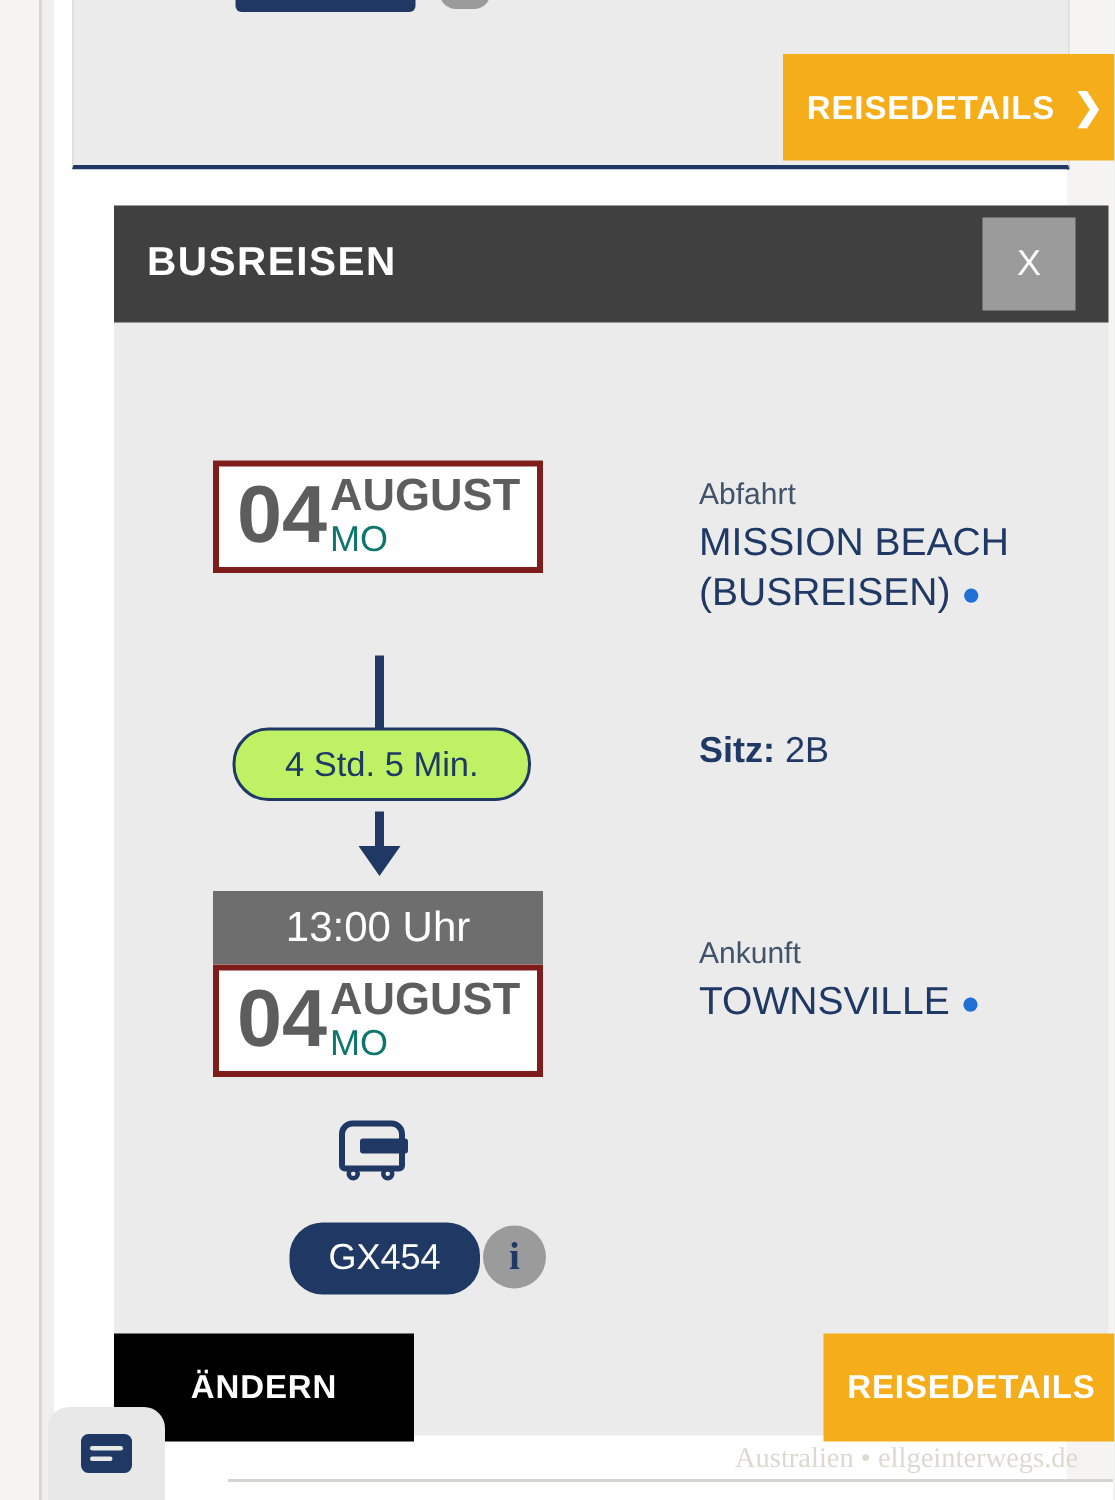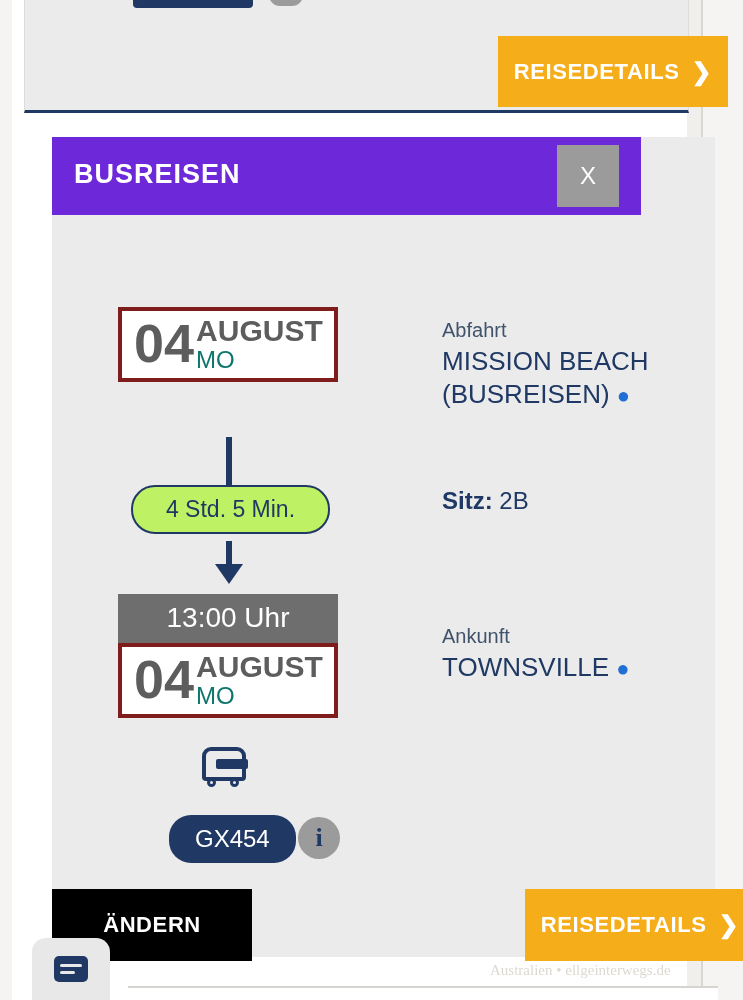--- a/index.html
+++ b/index.html
@@ -25,21 +25,21 @@
   }
   .frame-right {
     position: absolute;
     right: 0; top: 0;
     width: 40px; height: 1000px;
     background: #f5f4f2;
     border-left: 2px solid #d8d7d4;
   }
   .screen {
     position: absolute;
-    left: 12px; top: 0;
+    left: 36px; top: 0;
     width: 675px;
     height: 1000px;
     background: #ffffff;
   }
 
   
   .top-card {
     position: absolute;
     left: 12px; top: 0;
     width: 663px;
@@ -102,23 +102,23 @@
     position: absolute;
     left: 40px;
     top: 137px;
     width: 663px;
     height: 820px;
     background: #ebebeb;
   }
   .card-header {
     position: absolute;
     left: 0; top: 0;
-    width: 589px;
+    width: 663px;
     height: 78px;
-    background: #6d28d9;
+    background: #404040;
   }
   .card-title {
     position: absolute;
     left: 22px;
     top: 22px;
     color: #ffffff;
     font-size: 27px;
     font-weight: bold;
     letter-spacing: 1px;
   }
@@ -340,21 +340,21 @@
     border-radius: 2px;
   }
   .chat-lines:before { top: 8px; width: 22px; }
   .chat-lines:after { top: 15px; width: 15px; }
 
   .watermark {
     position: absolute;
     left: 490px;
     top: 962px;
     color: #ded9d0;
-    font-size: 15px;
+    font-size: 19px;
     font-family: "Liberation Serif", serif;
     white-space: nowrap;
   }
   .bottom-strip {
     position: absolute;
     left: 116px;
     top: 986px;
     width: 590px;
     height: 14px;
     background: #ffffff;

